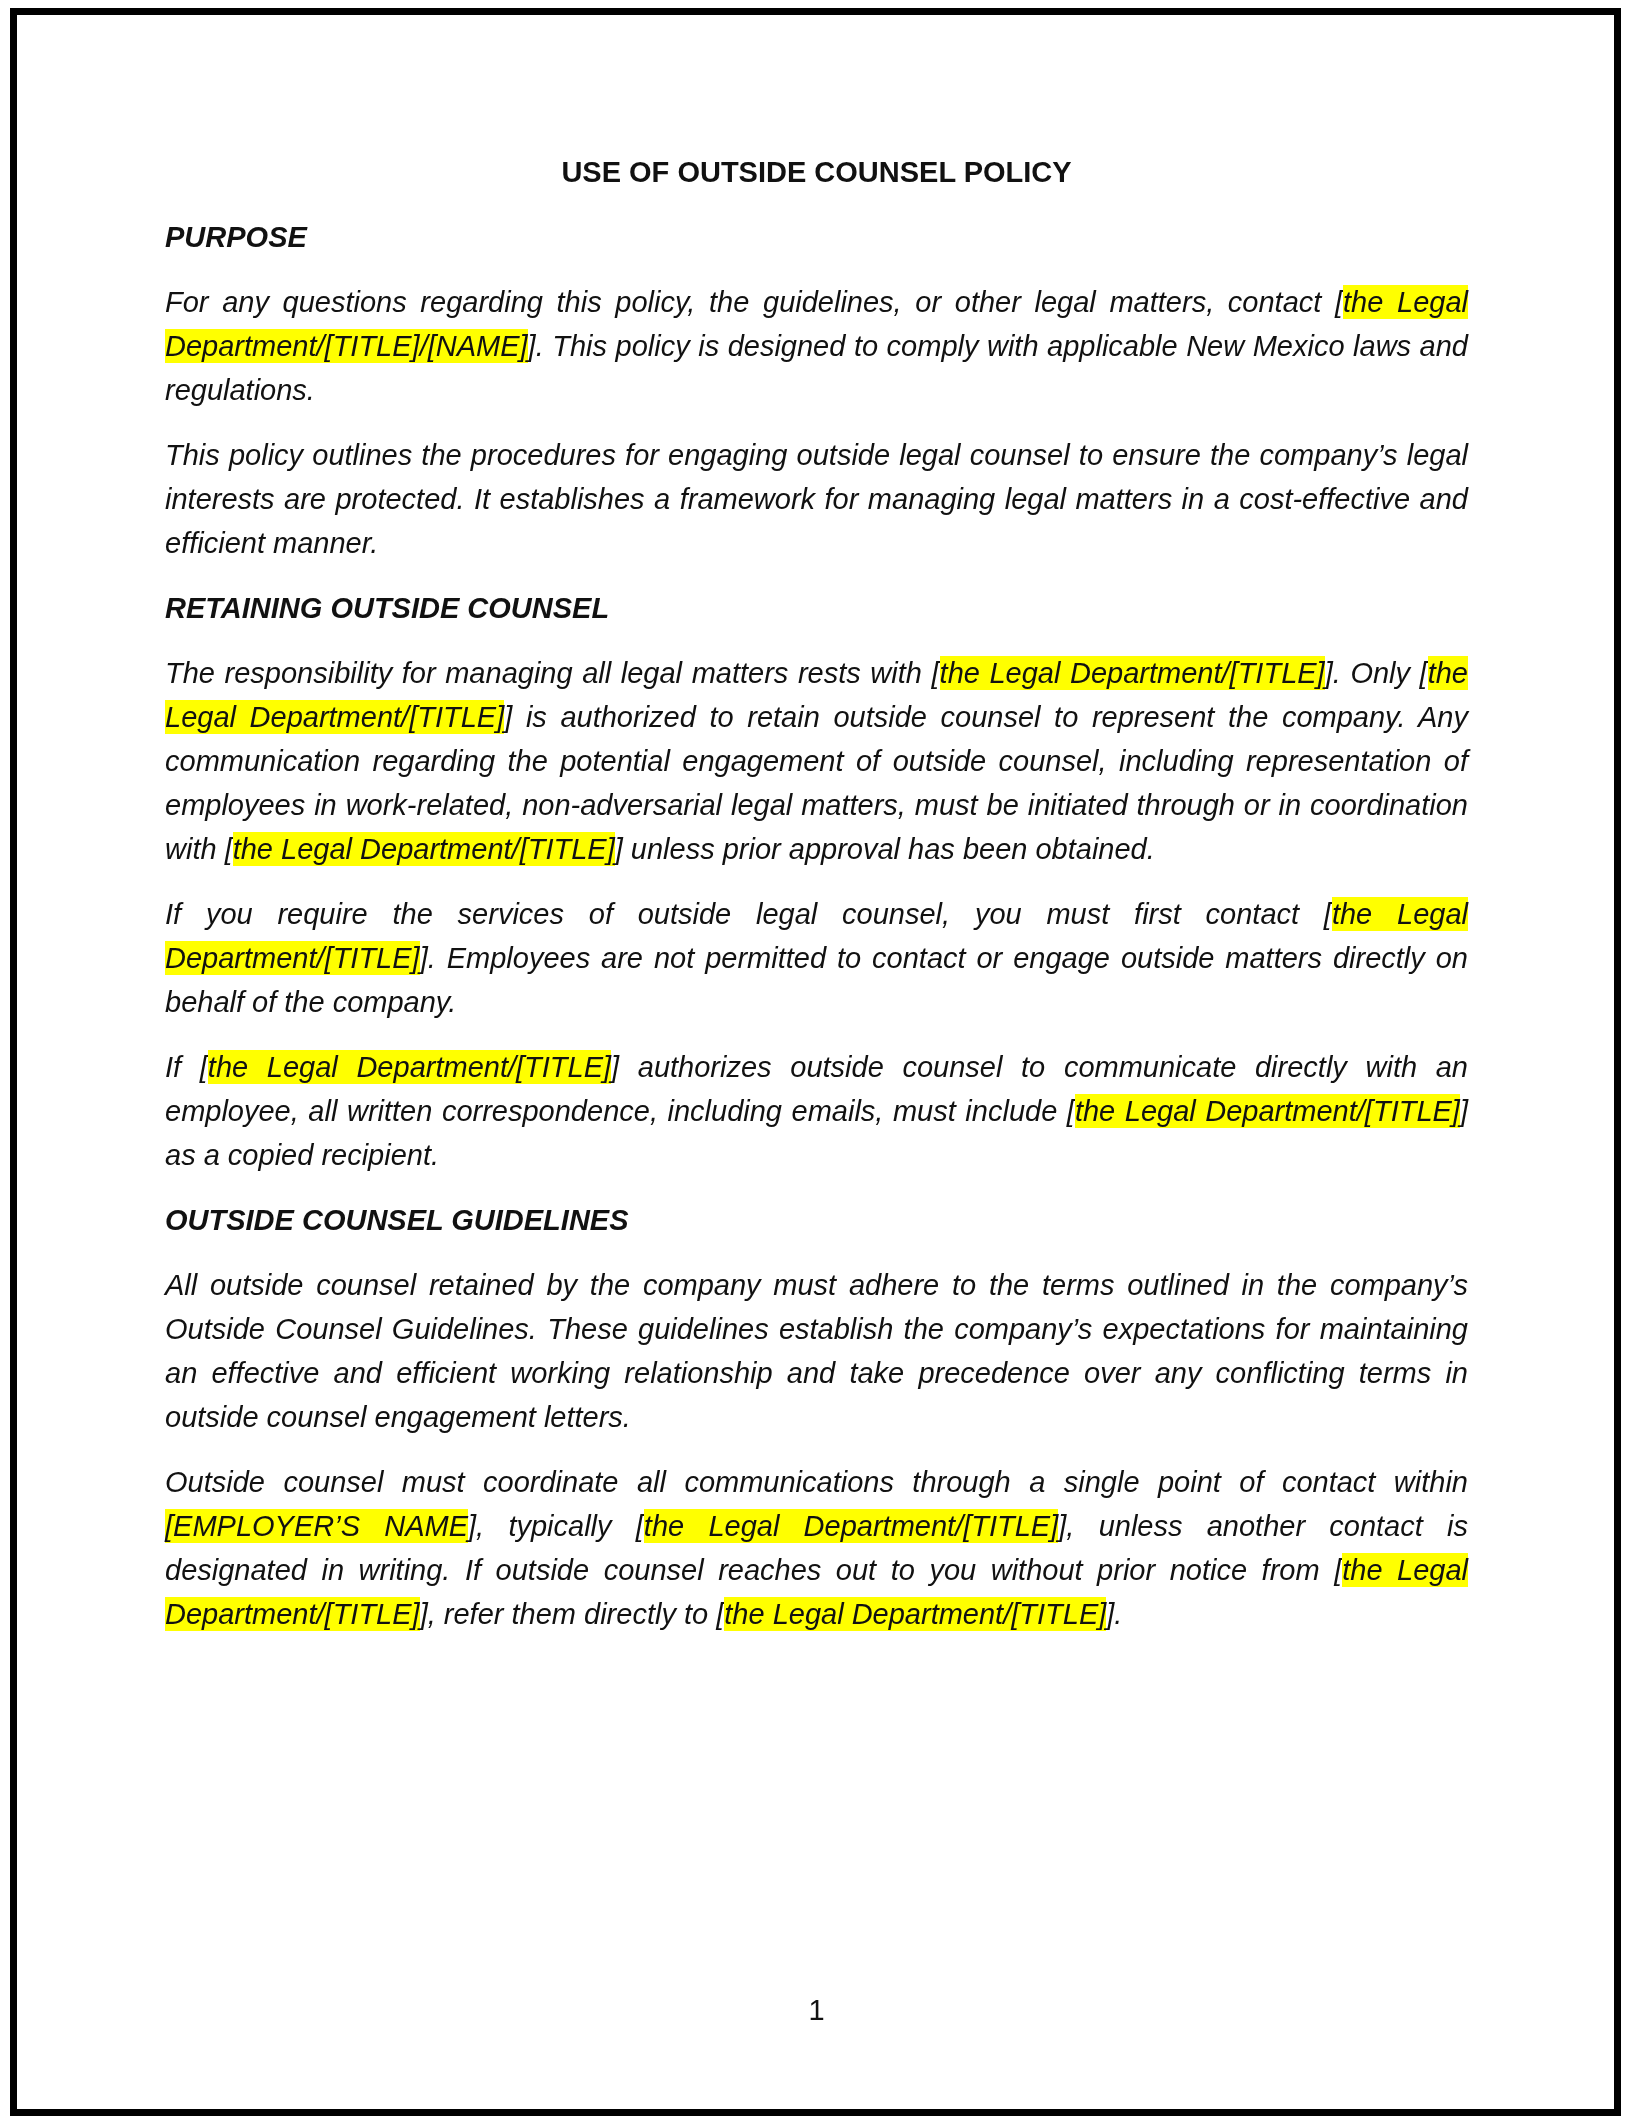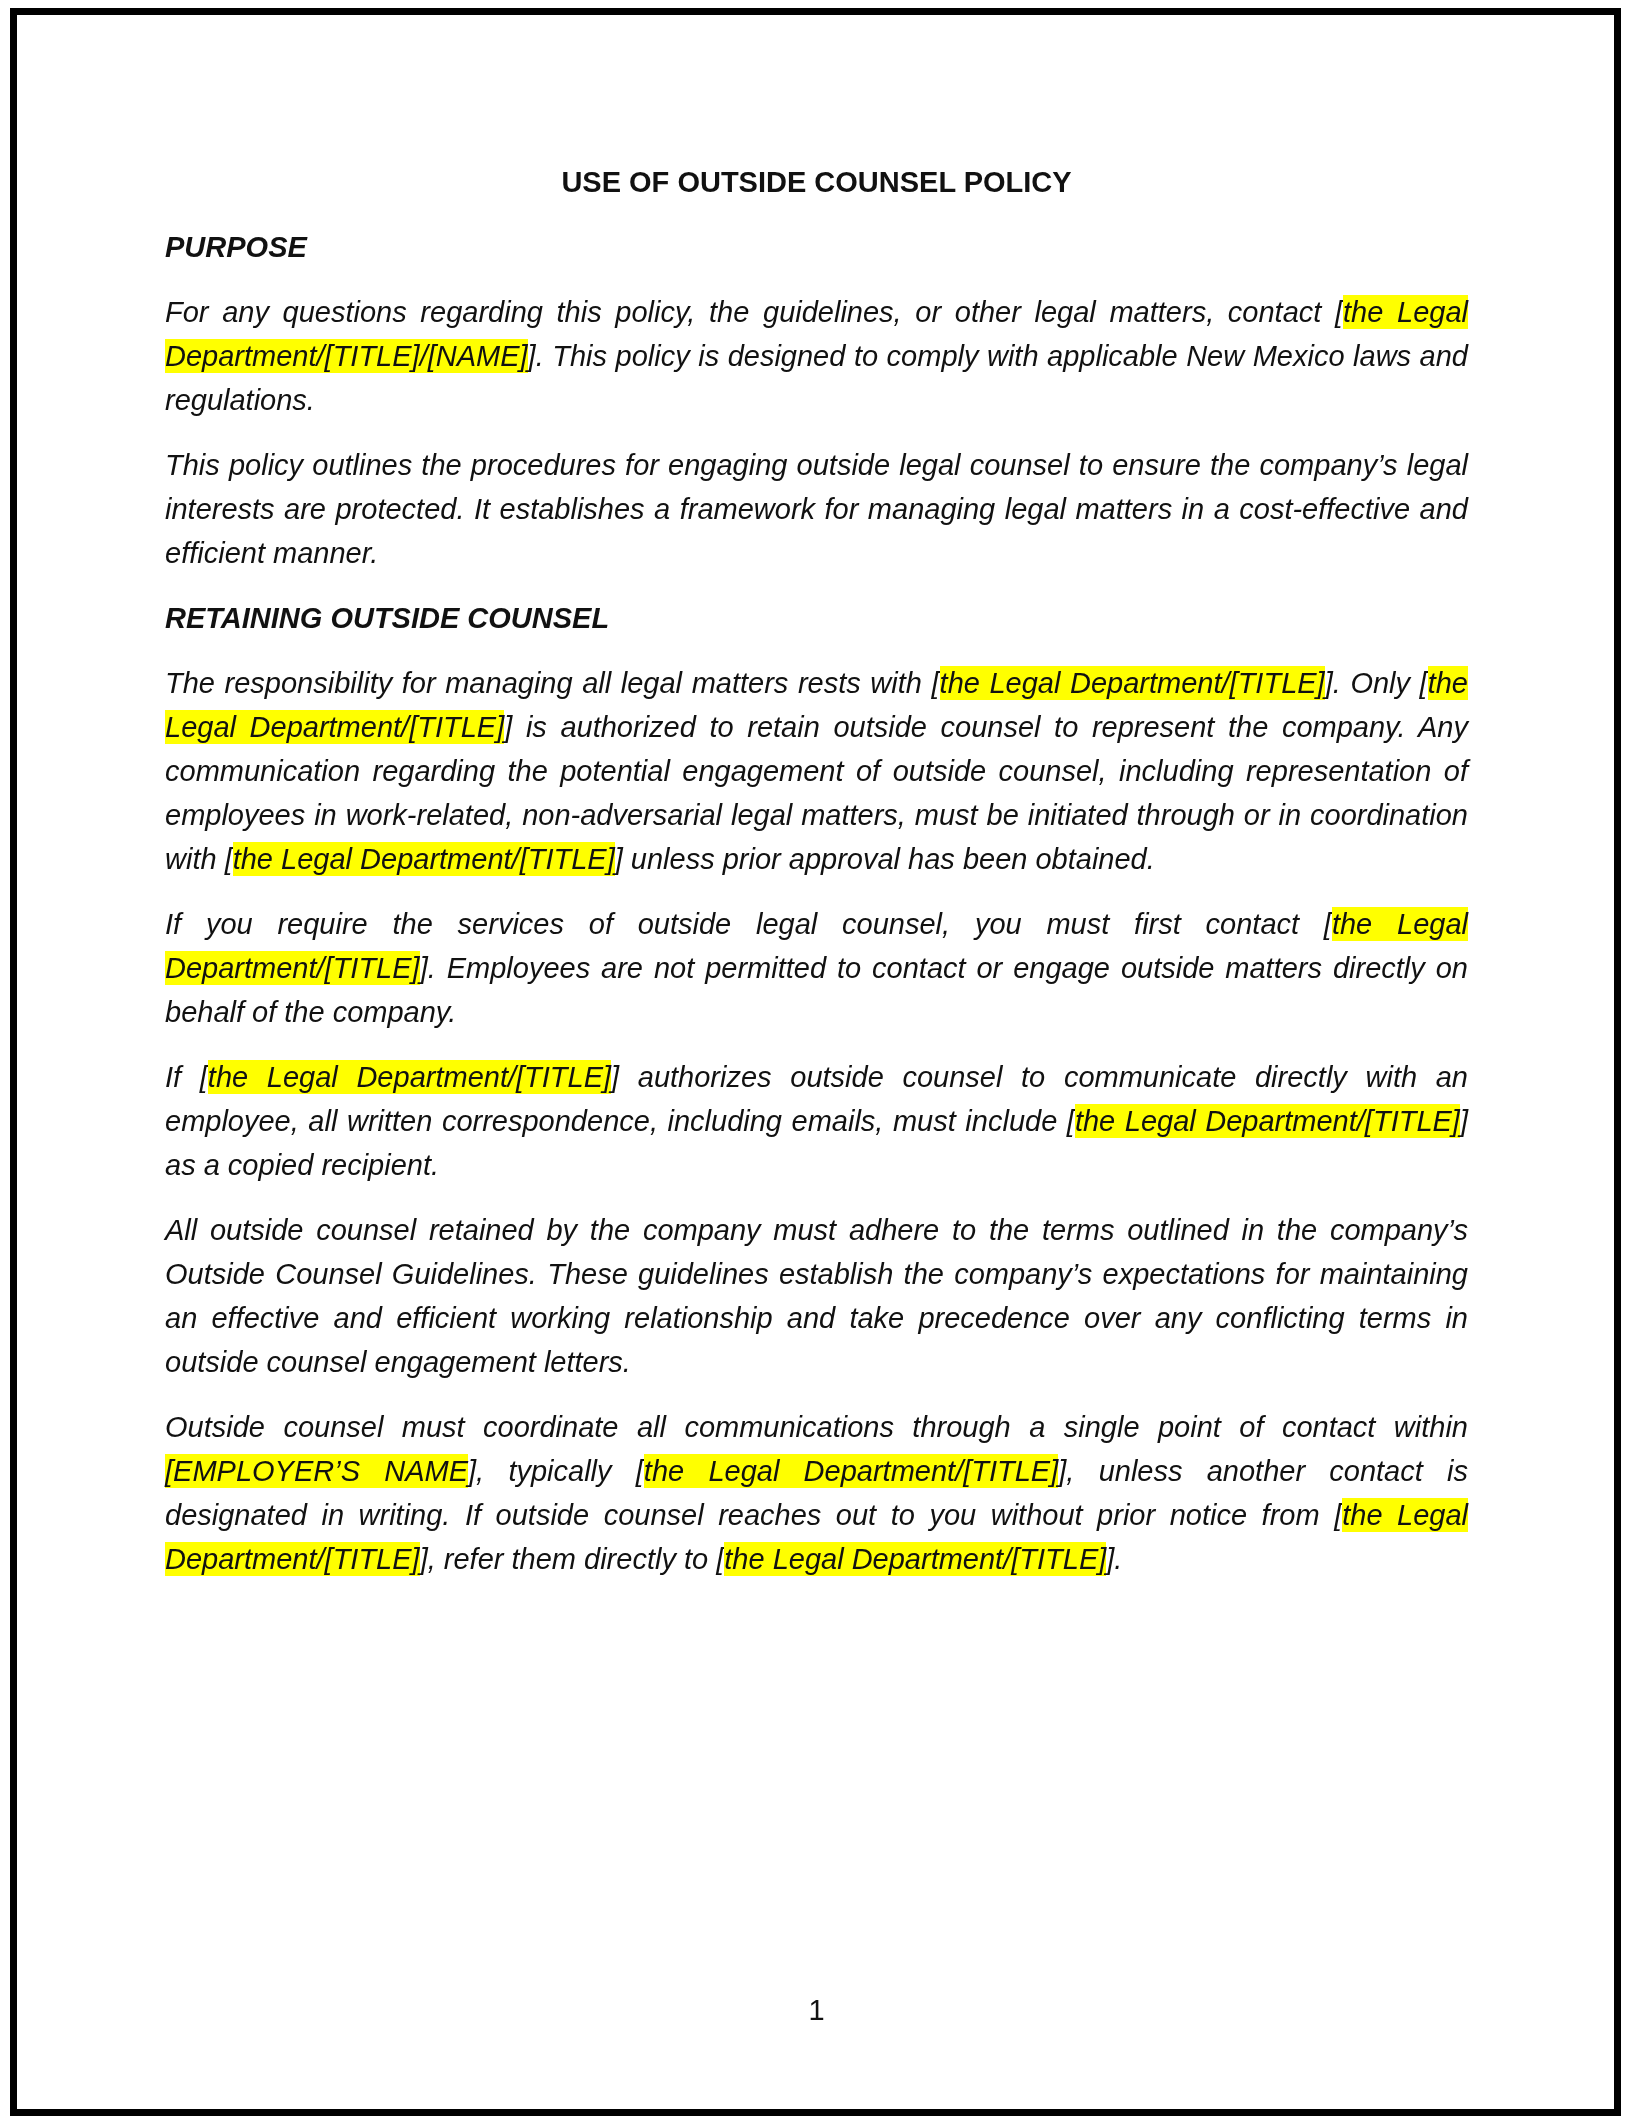--- a/index.html
+++ b/index.html
@@ -20,21 +20,21 @@
     top: 8px;
     right: 12px;
     bottom: 10px;
     border: 7px solid #000000;
     pointer-events: none;
   }
   .content {
     position: absolute;
     left: 165px;
     right: 165px;
-    top: 160px;
+    top: 150px;
   }
   .doc-title {
     font-size: 29px;
     line-height: 44px;
     font-weight: bold;
     text-align: center;
     margin: 0 0 21px 0;
   }
   .heading {
     font-size: 29px;
@@ -74,20 +74,21 @@
 <div class="content">
   <h1 class="doc-title">USE OF OUTSIDE COUNSEL POLICY</h1>
   <div>
       <h2 class="heading"><span class="run">PURPOSE</span></h2>
       <p class="para"><span class="run">For any questions regarding this policy, the guidelines, or other legal matters, contact [</span><mark class="run hl" style="background: rgb(255, 255, 0);">the Legal Department/[TITLE]/[NAME]</mark><span class="run">]. This policy is designed to comply with applicable New Mexico laws and regulations.</span></p>
       <p class="para"><span class="run">This policy outlines the procedures for engaging outside legal counsel to ensure the company’s legal interests are protected. It establishes a framework for managing legal matters in a cost-effective and efficient manner.</span></p>
       <h2 class="heading"><span class="run">RETAINING OUTSIDE COUNSEL</span></h2>
       <p class="para"><span class="run">The responsibility for managing all legal matters rests with [</span><mark class="run hl" style="background: rgb(255, 255, 0);">the Legal Department/[TITLE]</mark><span class="run">]. Only [</span><mark class="run hl" style="background: rgb(255, 255, 0);">the Legal Department/[TITLE]</mark><span class="run">] is authorized to retain outside counsel to represent the company. Any communication regarding the potential engagement of outside counsel, including representation of employees in work-related, non-adversarial legal matters, must be initiated through or in coordination with [</span><mark class="run hl" style="background: rgb(255, 255, 0);">the Legal Department/[TITLE]</mark><span class="run">] unless prior approval has been obtained.</span></p>
       <p class="para"><span class="run">If you require the services of outside legal counsel, you must first contact [</span><mark class="run hl" style="background: rgb(255, 255, 0);">the Legal Department/[TITLE]</mark><span class="run">]. Employees are not permitted to contact or engage outside matters directly on behalf of the company.</span></p>
       <p class="para"><span class="run">If [</span><mark class="run hl" style="background: rgb(255, 255, 0);">the Legal Department/[TITLE]</mark><span class="run">] authorizes outside counsel to communicate directly with an employee, all written correspondence, including emails, must include [</span><mark class="run hl" style="background: rgb(255, 255, 0);">the Legal Department/[TITLE]</mark><span class="run">] as a copied recipient.</span></p>
+      <h2 class="heading"><span class="run">OUTSIDE COUNSEL GUIDELINES</span></h2>
       <p class="para"><span class="run">All outside counsel retained by the company must adhere to the terms outlined in the company’s Outside Counsel Guidelines. These guidelines establish the company’s expectations for maintaining an effective and efficient working relationship and take precedence over any conflicting terms in outside counsel engagement letters.</span></p>
       <p class="para"><span class="run">Outside counsel must coordinate all communications through a single point of contact within </span><mark class="run hl" style="background: rgb(255, 255, 0);">[EMPLOYER’S NAME</mark><span class="run">], typically [</span><mark class="run hl" style="background: rgb(255, 255, 0);">the Legal Department/[TITLE]</mark><span class="run">], unless another contact is designated in writing. If outside counsel reaches out to you without prior notice from [</span><mark class="run hl" style="background: rgb(255, 255, 0);">the Legal Department/[TITLE]</mark><span class="run">], refer them directly to [</span><mark class="run hl" style="background: rgb(255, 255, 0);">the Legal Department/[TITLE]</mark><span class="run">].</span></p>
     </div>
 </div>
 
 <div class="footer">
   <span>1</span>
 </div>
 
 </body></html>

